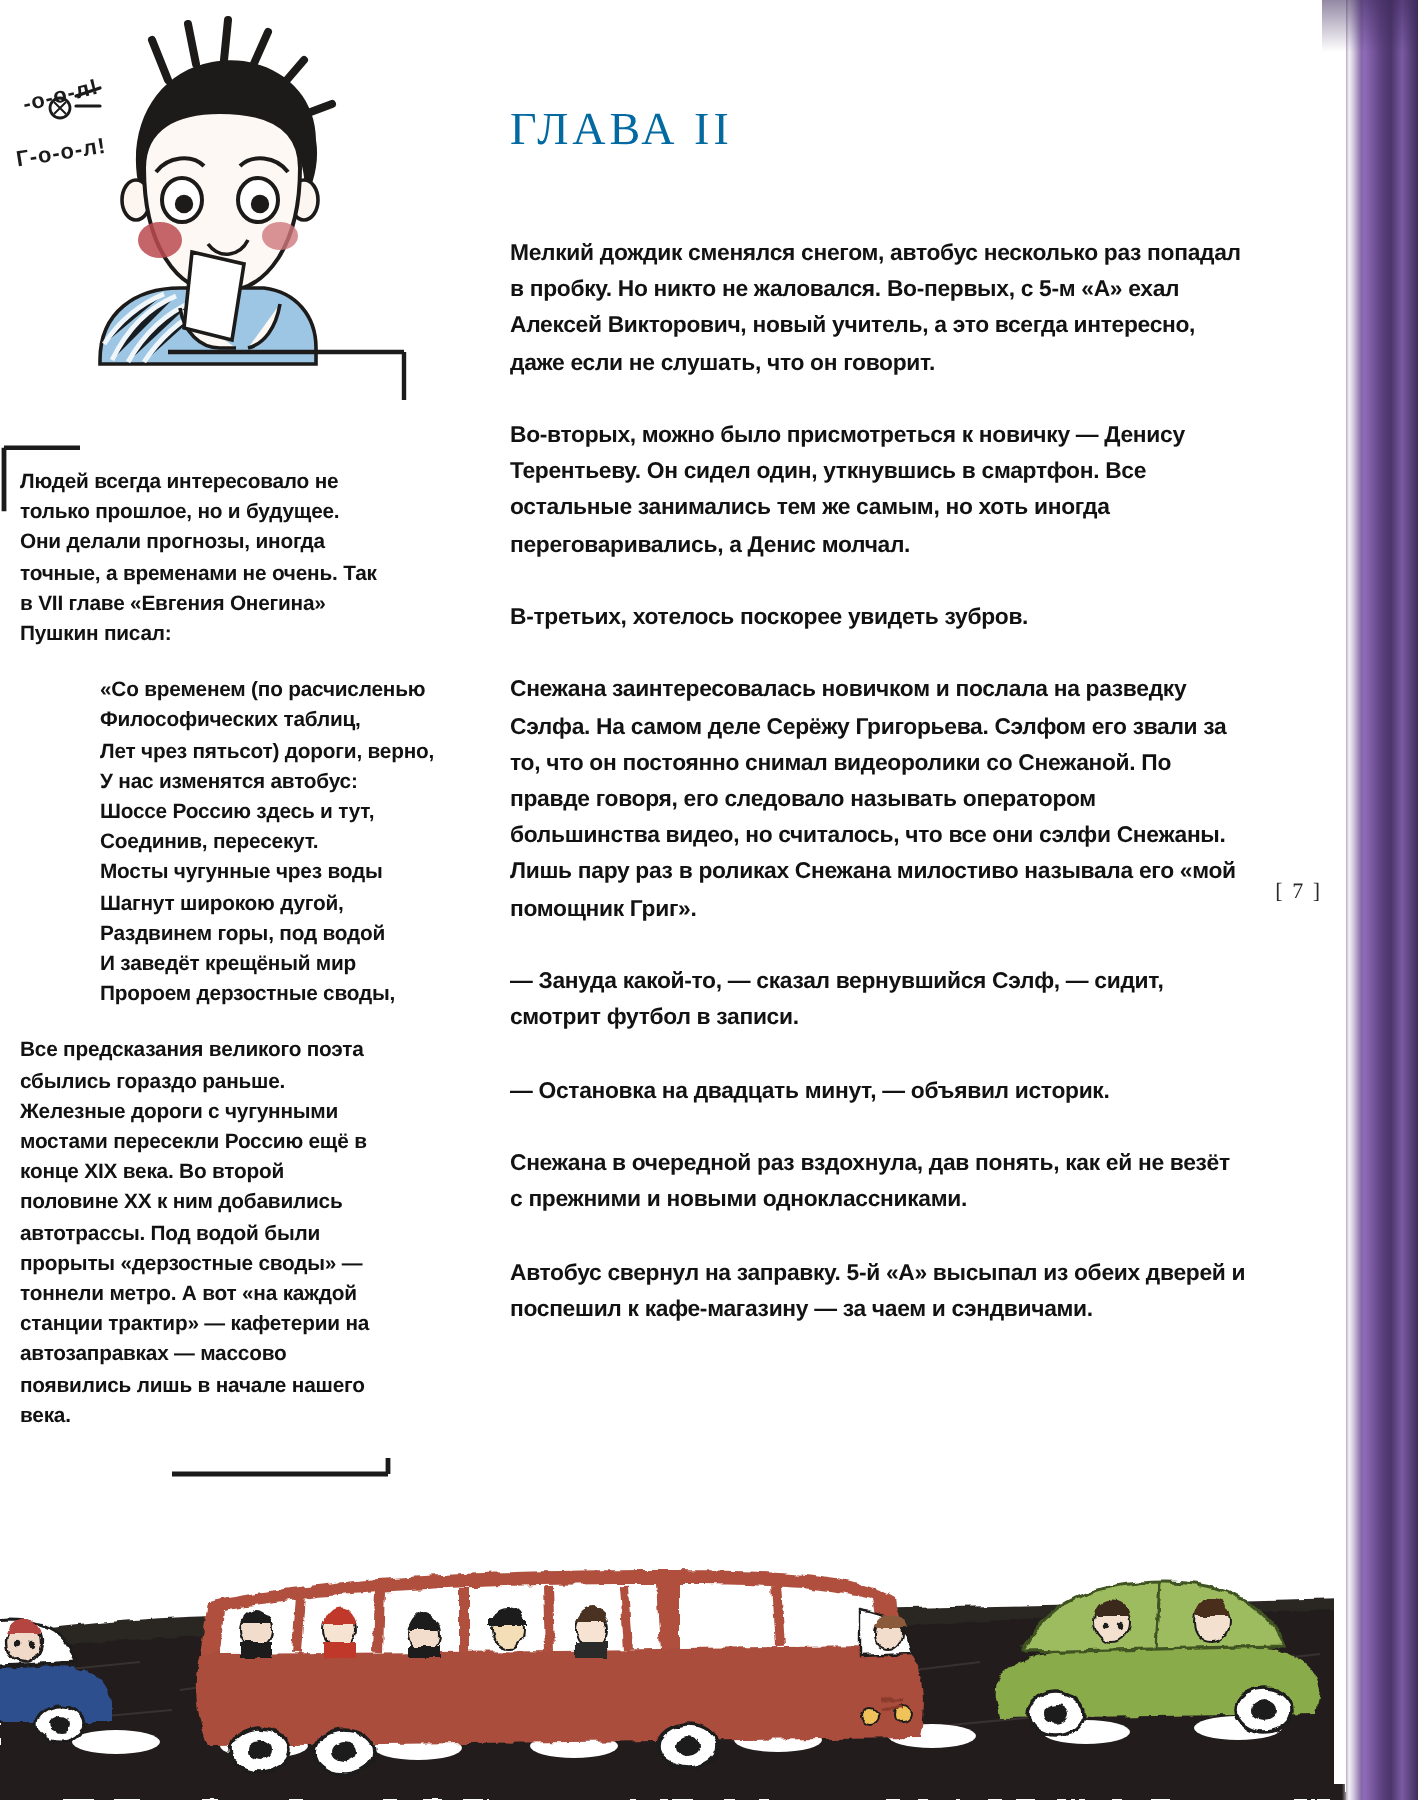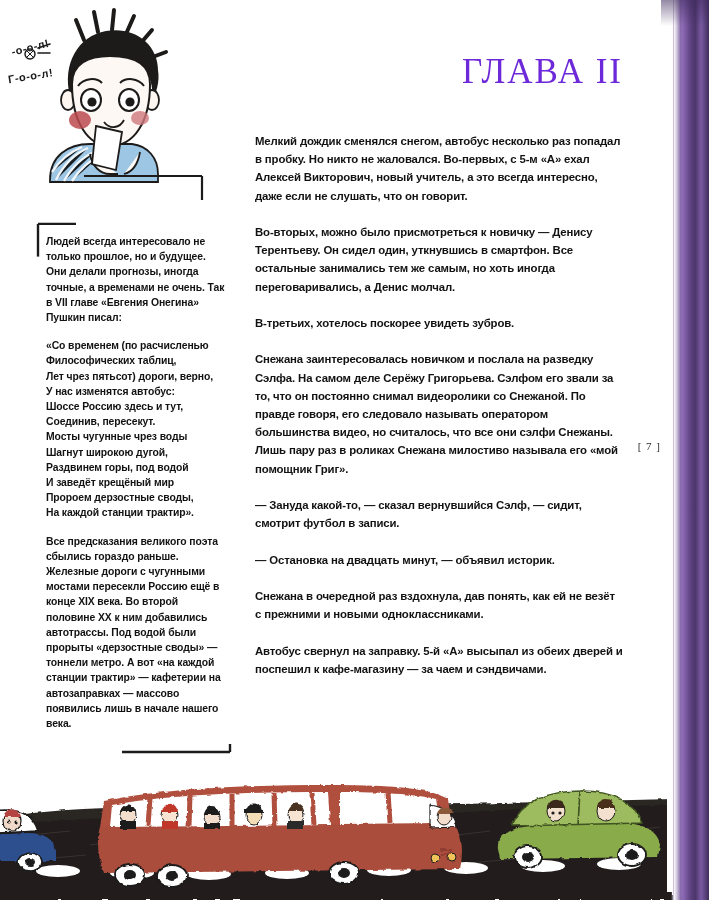--- a/index.html
+++ b/index.html
@@ -62,56 +62,56 @@
   .boy-illo {
     position: absolute;
     left: 6px; top: 4px;
     width: 210px; height: 215px;
     z-index: 3;
   }
 
   
   .sidebar {
     position: absolute;
-    left: 36px; top: 222px;
+    left: 0; top: 222px;
     width: 196px;
     z-index: 2;
   }
   .sidebar-rule-top {
     position: absolute;
     left: 0; top: 0;
     width: 196px; height: 100%;
     pointer-events: none;
   }
   .sidebar-text {
     position: relative;
     padding: 12px 6px 0 10px;
     font-size: 10.4px;
     line-height: 15.2px;
     color: #121212;
     font-weight: 600;
     letter-spacing: -0.1px;
   }
   .sb-para { margin: 0 0 13px 0; }
   .sb-poem { margin: 0 0 13px 0; }
-  .sb-poem .ln { display: block; white-space: nowrap; }
+  .sb-poem .ln { display: block; white-space: nowrap; margin-left: 40px; }
 
   
   .main {
     position: absolute;
     left: 255px; top: 52px;
     width: 368px;
     z-index: 2;
   }
   .chapter-title {
     font-family: "Liberation Serif", serif;
-    font-size: 35px;
+    font-size: 23px;
     letter-spacing: 2px;
-    text-align: right;
-    color: #6d28d9;
+    text-align: left;
+    color: #0369a1;
     margin: 0 0 40px 0;
     font-weight: 400;
   }
   .body-text { font-size: 11.4px; line-height: 18.2px; color: #121212; }
   .bp { margin: 0 0 18.2px 0; font-weight: 600; letter-spacing: -0.15px; }
 
   
   .folio {
     position: absolute;
     right: 48px; top: 440px;
@@ -207,21 +207,20 @@
         <span class="ln">Философических таблиц,</span>
         <span class="ln">Лет чрез пятьсот) дороги, верно,</span>
         <span class="ln">У нас изменятся автобус:</span>
         <span class="ln">Шоссе Россию здесь и тут,</span>
         <span class="ln">Соединив, пересекут.</span>
         <span class="ln">Мосты чугунные чрез воды</span>
         <span class="ln">Шагнут широкою дугой,</span>
         <span class="ln">Раздвинем горы, под водой</span>
         <span class="ln">И заведёт крещёный мир</span>
         <span class="ln">Пророем дерзостные своды,</span>
-        <span class="ln">На каждой станции трактир».</span>
       </div>
 
       <p class="sb-para">Все предсказания великого поэта сбылись гораздо раньше. Железные дороги с чугунными мостами пересекли Россию ещё в конце XIX века. Во второй половине XX к ним добавились автотрассы. Под водой были прорыты «дерзостные своды» — тоннели метро. А вот «на каждой станции трактир» — кафетерии на автозаправках — массово появились лишь в начале нашего века.</p>
 
       <svg width="196" height="16" viewBox="0 0 196 16" style="display:block;margin-left:-10px;">
         <path d="M86 8 L194 8" stroke="#1b1b1b" stroke-width="2.4" fill="none"></path>
         <path d="M194 8 L194 -24" stroke="#1b1b1b" stroke-width="2.4" fill="none"></path>
       </svg>
     </div>
   </div>

